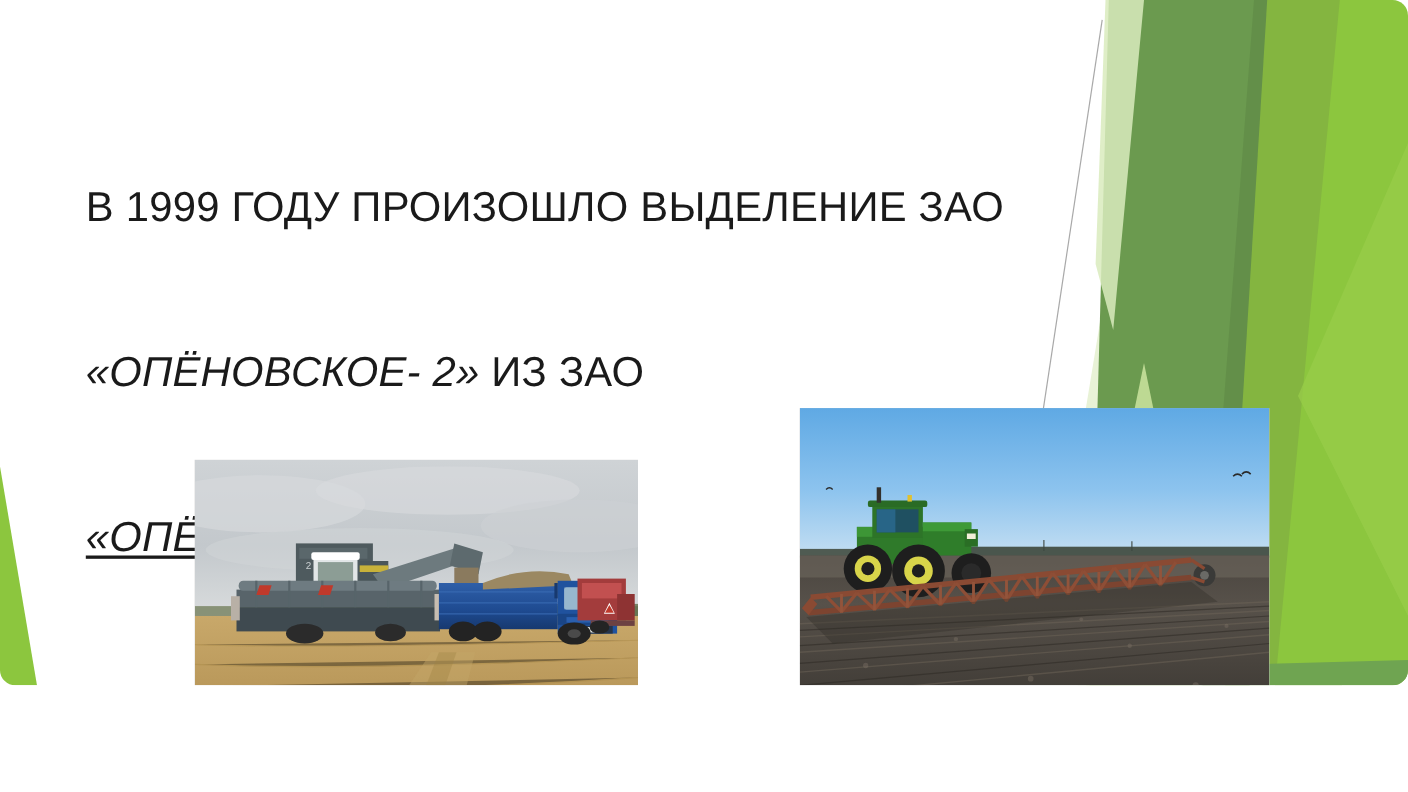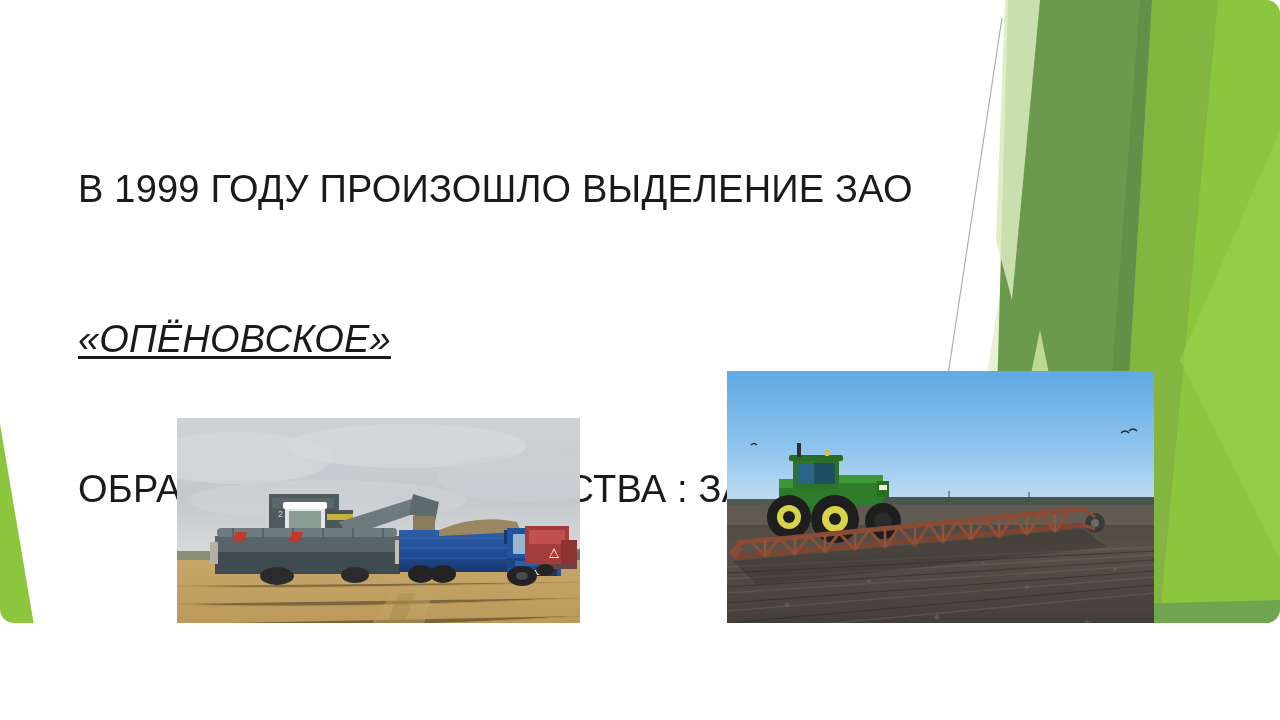--- a/index.html
+++ b/index.html
@@ -99,20 +99,21 @@
 
     <polygon points="1280,600 1280,720 900,720 1130,604" fill="#6fa451"></polygon>
     <polygon points="1280,640 1280,720 1010,720 1175,636" fill="#8cc63e"></polygon>
 
     <line x1="1002" y1="18" x2="920" y2="560" stroke="#9a9a9a" stroke-width="1.1" opacity="0.85"></line>
     <line x1="925" y1="640" x2="1160" y2="705" stroke="#9a9a9a" stroke-width="1.1" opacity="0.7"></line>
   </svg>
 
   <div id="title-block">
     <span class="ln">В 1999 ГОДУ ПРОИЗОШЛО ВЫДЕЛЕНИЕ ЗАО</span>
+    <span class="ln"><span class="ital">«ОПЁНОВСКОЕ- 2»</span><span> ИЗ ЗАО</span></span>
     <span class="ln ital-u">«ОПЁНОВСКОЕ»</span>
     <span class="ln">ОБРАЗОВАЛОСЬ 2 ХОЗЯЙСТВА : ЗАО</span>
     
     
   </div>
 
   <div class="photo" id="photo-harvester">
     <svg viewBox="0 0 403 272" preserveAspectRatio="none">
       <defs>
         <linearGradient id="sky1" x1="0" y1="0" x2="0" y2="1">

